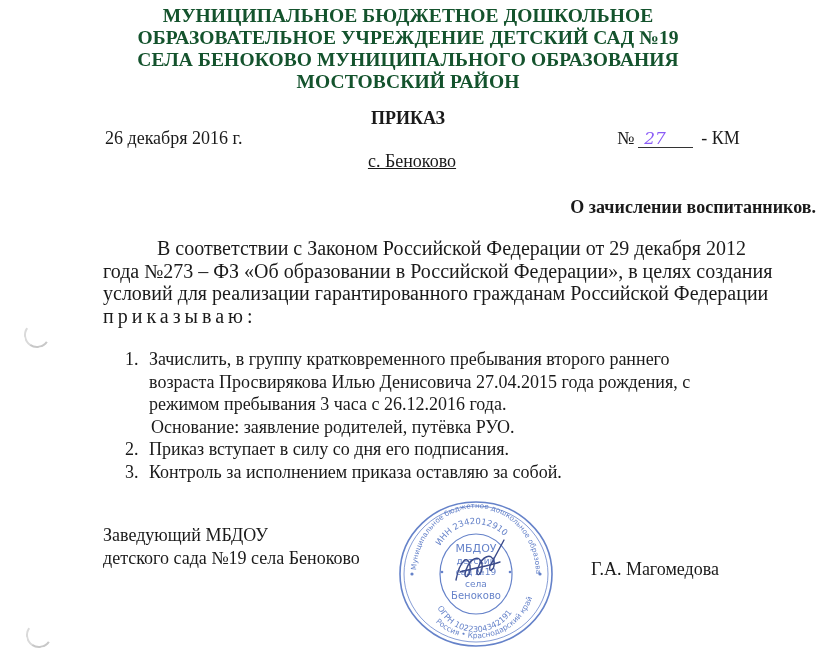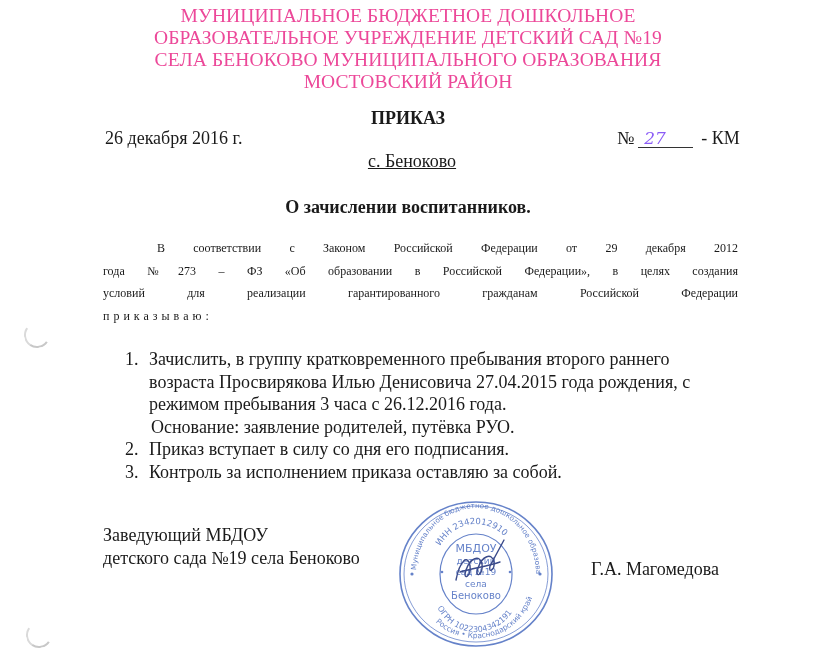--- a/index.html
+++ b/index.html
@@ -15,24 +15,24 @@
       font-family: "Liberation Serif", "DejaVu Serif", serif;
       color: #1a1a1a;
     }
     .abs { position: absolute; white-space: nowrap; }
 
     .header-line {
       position: absolute;
       left: 0;
       width: 816px;
       text-align: center;
-      font-weight: normal;
+      font-weight: bold;
       font-size: 19.5px;
       letter-spacing: 0.1px;
-      color: #ec4899;
+      color: #14532d;
     }
 
     .order-title {
       left: 0; width: 816px; text-align: center;
       top: 108px;
       font-weight: bold;
       font-size: 18px;
     }
     .date {
       left: 105px; top: 128px;
@@ -58,32 +58,32 @@
     }
     .number .suffix { margin-left: 8px; }
 
     .place {
       left: 4px; width: 816px; text-align: center;
       top: 151px;
       font-size: 18px;
       text-decoration: underline;
     }
     .subject {
-      left: 0; width: 816px; text-align: center;
+      left: 0; width: 816px; text-align: right;
       top: 197px;
       font-weight: bold;
       font-size: 18px;
     }
 
     .body-para {
       position: absolute;
       left: 103px;
       top: 237px;
       width: 635px;
-      font-size: 12px;
+      font-size: 20px;
       line-height: 22.5px;
       text-align: justify;
       text-align-last: left;
     }
     .body-para .line {
       display: block;
       text-align: justify;
       text-align-last: justify;
       white-space: nowrap;
     }

